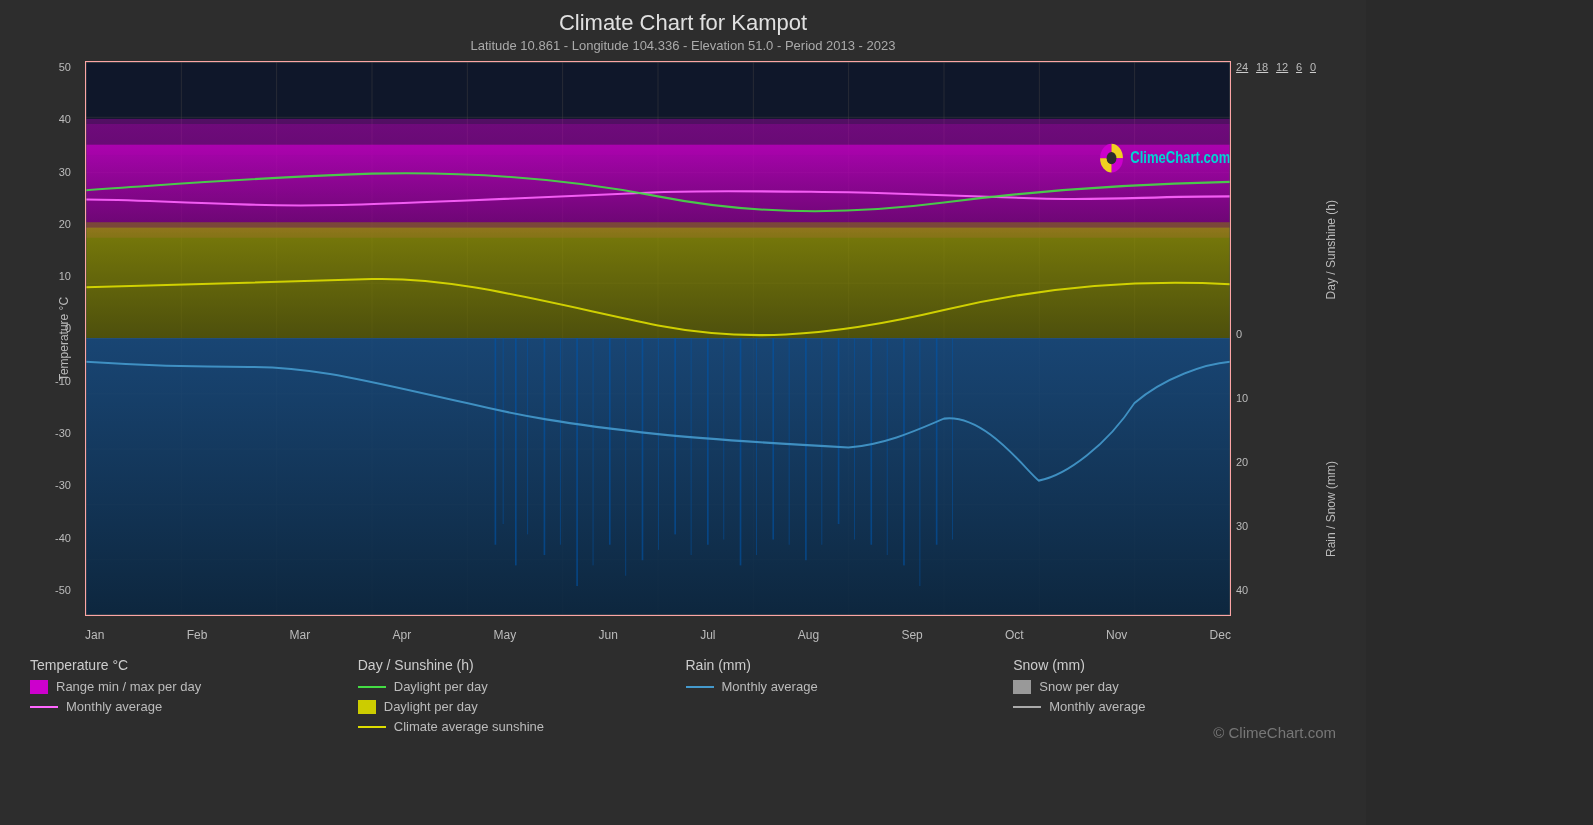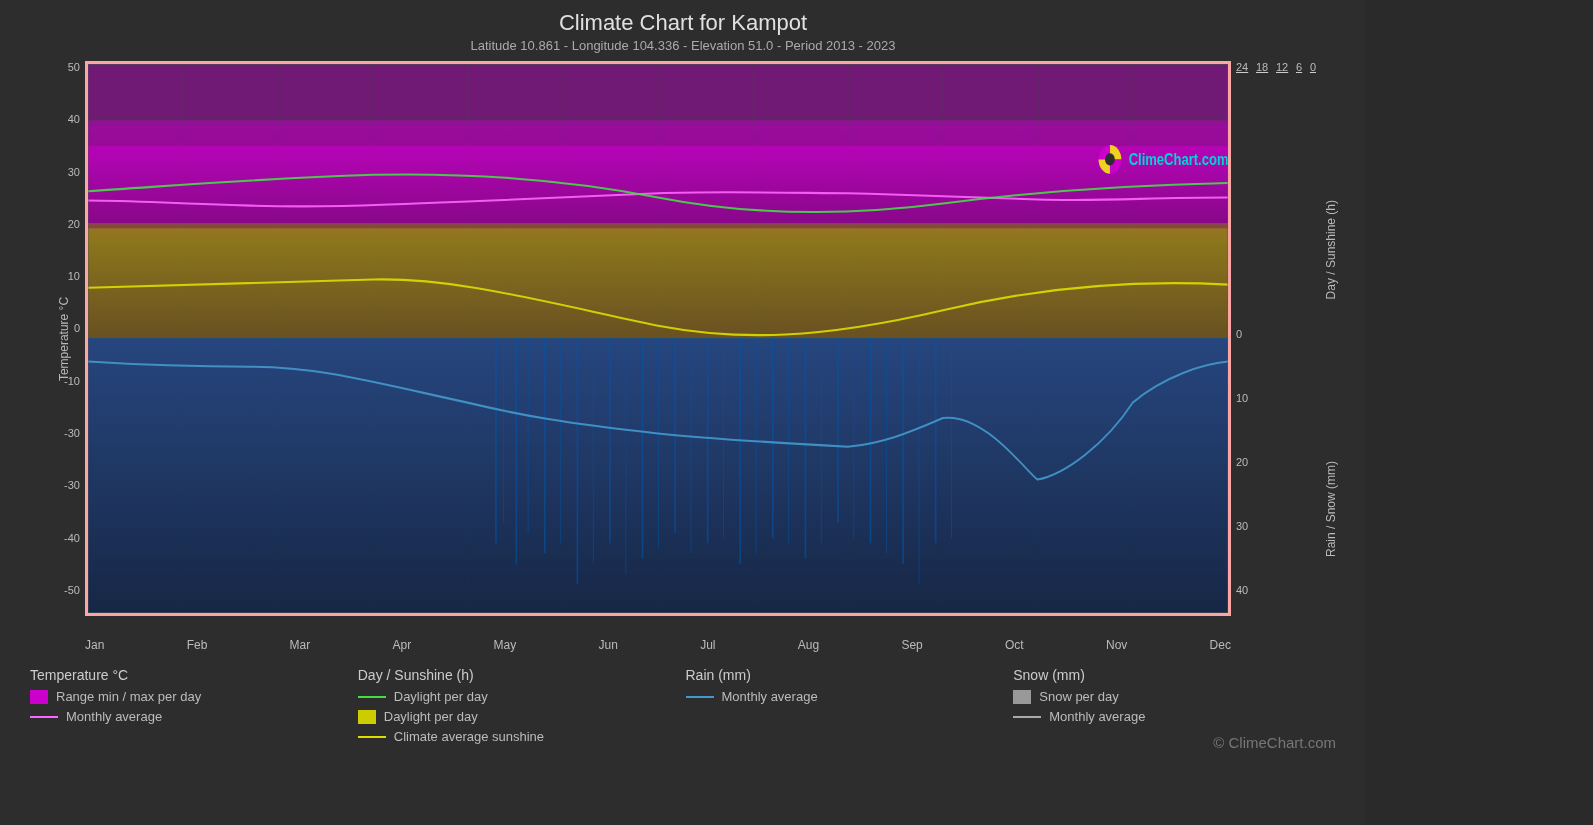--- a/index.html
+++ b/index.html
@@ -32,22 +32,22 @@
       margin-bottom: 8px;
     }
     .axis-tick {
       font-size: 11px;
       color: #bbb;
     }
     .chart-area {
       flex: 1;
       position: relative;
       overflow: hidden;
-      background: #701a75;
-      border: 3px solid #fca5a5;
+      background: #0f172a;
+      border: 1px solid #fca5a5;
     }
     .chart-svg {
       width: 100%;
       height: 100%;
     }
     .x-tick {
       font-size: 12px;
       color: #bbb;
       text-align: center;
     }
@@ -121,21 +121,21 @@
 
 <div class="page">
   <div class="title">Climate Chart for Kampot</div>
   <div class="subtitle">Latitude 10.861 - Longitude 104.336 - Elevation 51.0 - Period 2013 - 2023</div>
 
   <div class="chart-wrapper">
     <div class="chart-row">
 
       <div class="left-col">
         <div style="position:absolute;left:2px;top:50%;transform:translateY(-50%) rotate(-90deg);white-space:nowrap;font-size:12px;color:#bbb;z-index:2;">Temperature °C</div>
-        <div class="left-ticks" style="width:65px;padding-right:5px;">
+        <div class="left-ticks" style="width:65px;padding-right:14px;">
           <span class="axis-tick">50</span>
           <span class="axis-tick">40</span>
           <span class="axis-tick">30</span>
           <span class="axis-tick">20</span>
           <span class="axis-tick">10</span>
           <span class="axis-tick">0</span>
           <span class="axis-tick">-10</span>
           <span class="axis-tick">-30</span>
           <span class="axis-tick">-30</span>
           <span class="axis-tick">-40</span>
@@ -279,21 +279,21 @@
         </div>
       </div>
 
       <div style="width:30px;display:flex;flex-direction:column;justify-content:center;align-items:center;position:relative;">
         <div style="position:absolute;top:25%;writing-mode:vertical-rl;font-size:12px;color:#bbb;white-space:nowrap;transform:rotate(180deg);">Day / Sunshine (h)</div>
         <div style="position:absolute;top:72%;writing-mode:vertical-rl;font-size:12px;color:#bbb;white-space:nowrap;transform:rotate(180deg);">Rain / Snow (mm)</div>
       </div>
     </div>
 
     <div style="display:flex;margin-left:65px;margin-right:115px;">
-      <div style="flex:1;display:flex;justify-content:space-between;padding:22px 0 0 0;">
+      <div style="flex:1;display:flex;justify-content:space-between;padding:12px 0 0 0;">
         <span class="x-tick">Jan</span>
         <span class="x-tick">Feb</span>
         <span class="x-tick">Mar</span>
         <span class="x-tick">Apr</span>
         <span class="x-tick">May</span>
         <span class="x-tick">Jun</span>
         <span class="x-tick">Jul</span>
         <span class="x-tick">Aug</span>
         <span class="x-tick">Sep</span>
         <span class="x-tick">Oct</span>

